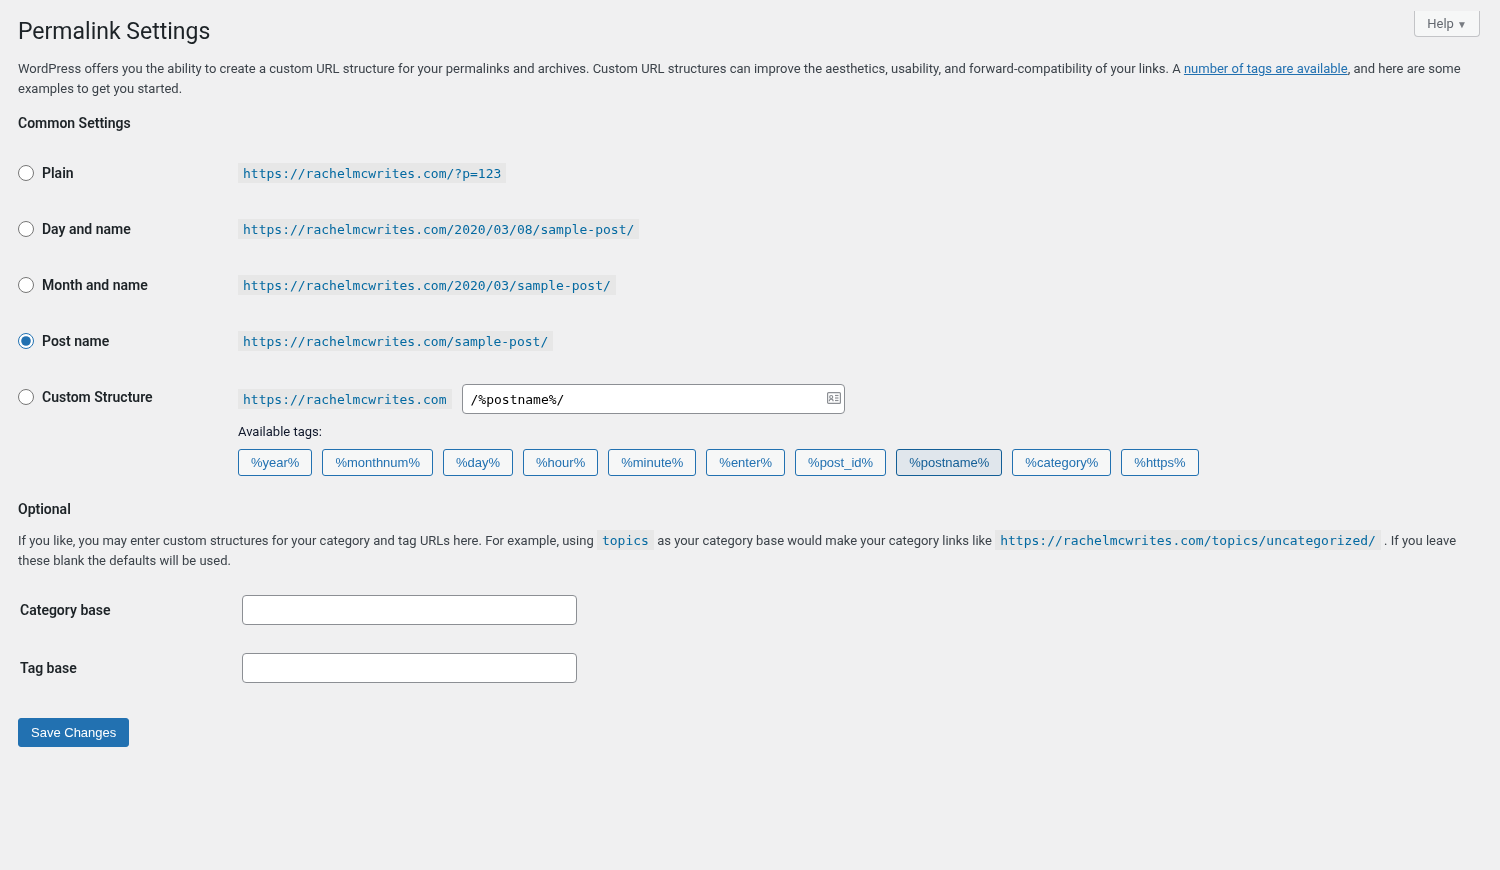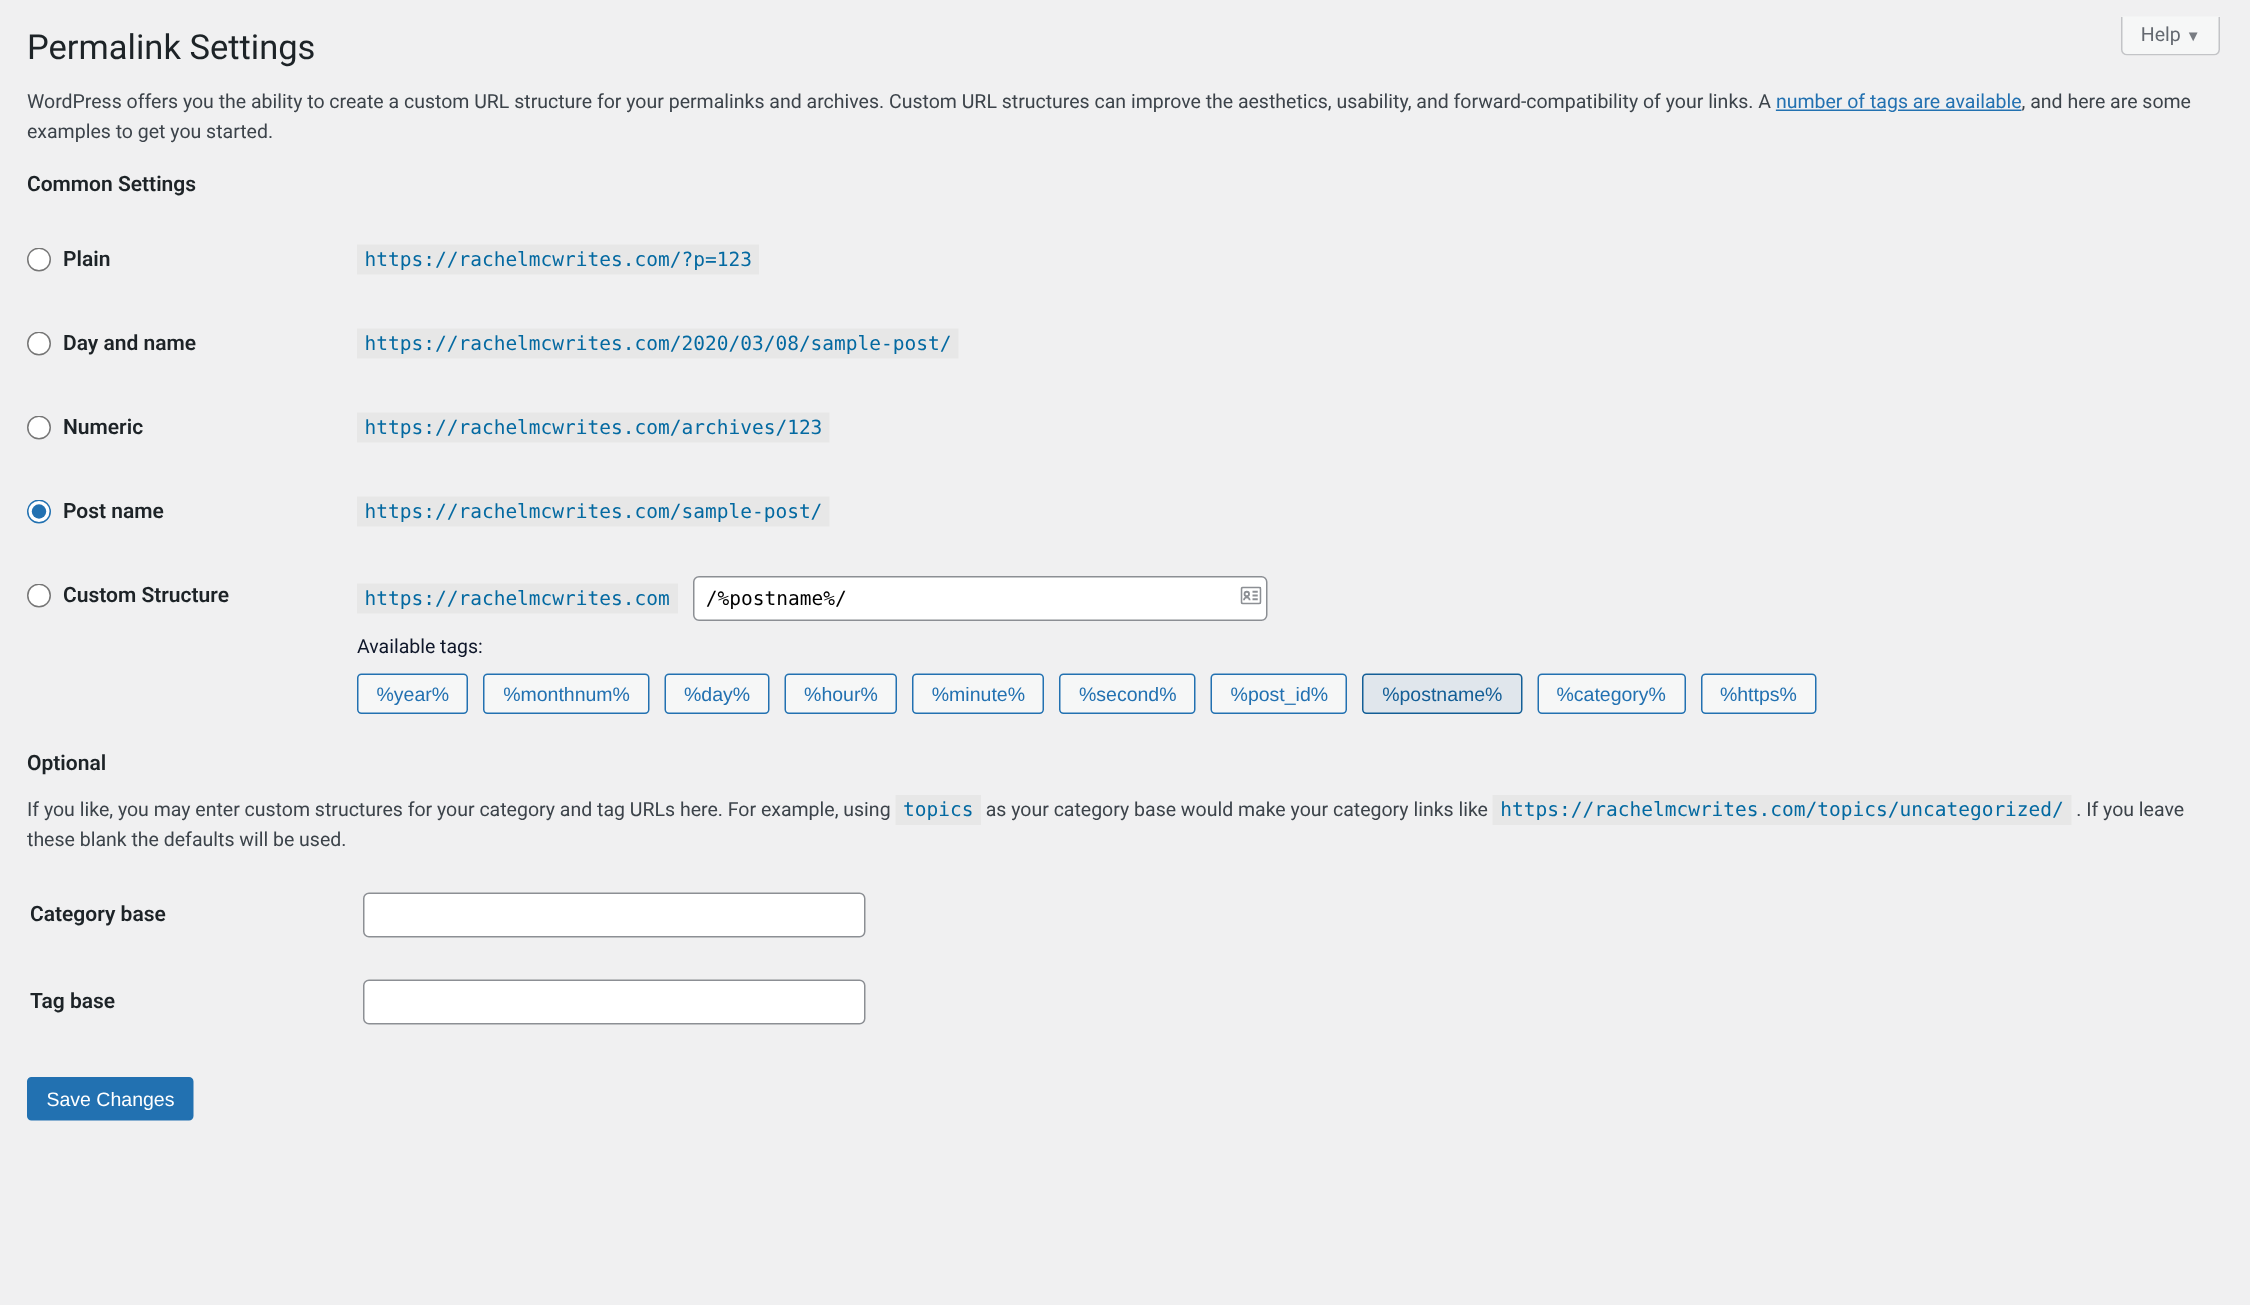--- a/index.html
+++ b/index.html
@@ -215,24 +215,24 @@
             <input type="radio" name="permalink" style="">
             <span>Day and name</span>
           </label>
         </th>
         <td><code>https://rachelmcwrites.com/2020/03/08/sample-post/</code></td>
       </tr>
       <tr>
         <th>
           <label>
             <input type="radio" name="permalink" style="">
-            <span>Numeric</span>
-          </label>
-        </th>
-        <td><code>https://rachelmcwrites.com/archives/123</code></td>
+            <span>Month and name</span>
+          </label>
+        </th>
+        <td><code>https://rachelmcwrites.com/2020/03/sample-post/</code></td>
       </tr>
       <tr>
         <th>
           <label>
             <input type="radio" name="permalink" checked="" style="">
             <span>Post name</span>
           </label>
         </th>
         <td><code>https://rachelmcwrites.com/sample-post/</code></td>
       </tr>
@@ -258,21 +258,21 @@
                 </svg>
             </span>
           </div>
           <div class="available-tags-label">Available tags:</div>
           <div class="tags-row">
             <button type="button" class="tag-btn">%year%</button>
             <button type="button" class="tag-btn">%monthnum%</button>
             <button type="button" class="tag-btn">%day%</button>
             <button type="button" class="tag-btn">%hour%</button>
             <button type="button" class="tag-btn">%minute%</button>
-            <button type="button" class="tag-btn">%second%</button>
+            <button type="button" class="tag-btn">%enter%</button>
             <button type="button" class="tag-btn">%post_id%</button>
             <button type="button" class="tag-btn active">%postname%</button>
             <button type="button" class="tag-btn">%category%</button>
             <button type="button" class="tag-btn">%https%</button>
           </div>
         </td>
       </tr>
     </tbody>
   </table>
 

